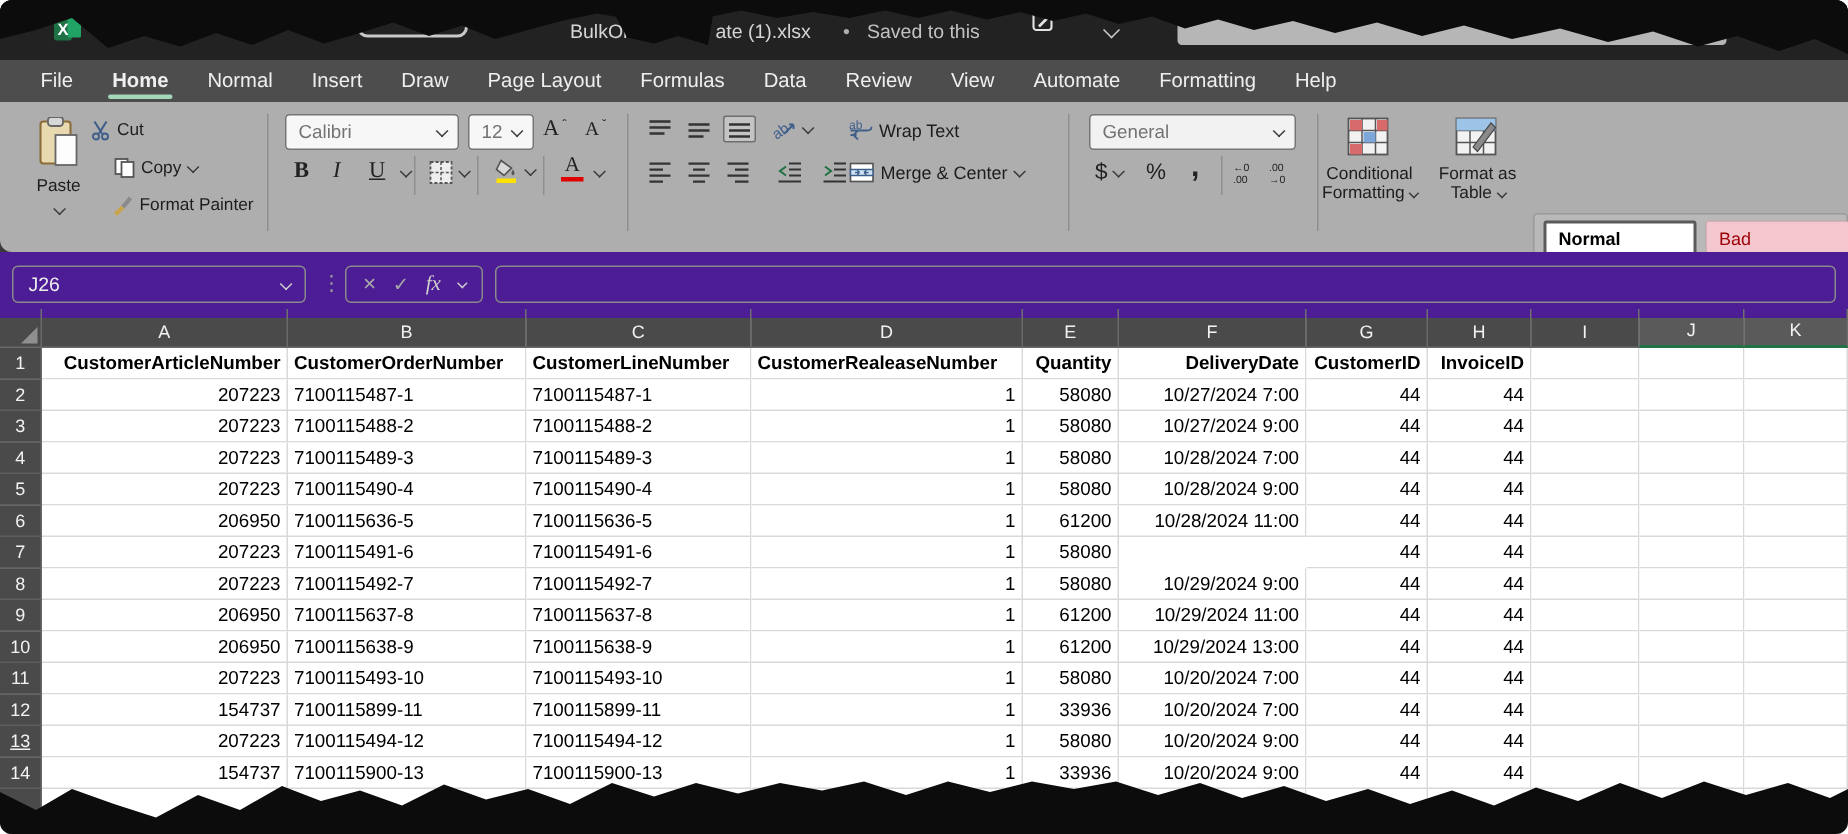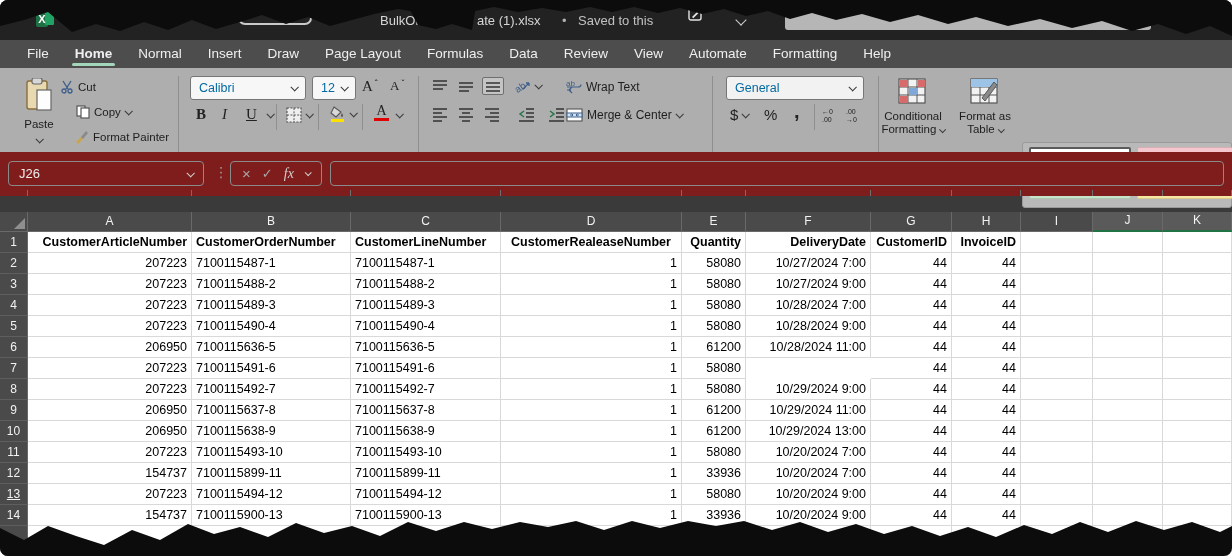--- a/index.html
+++ b/index.html
@@ -29,30 +29,30 @@
   #ribbon { position:absolute; left:0; top:68px; width:1232px; height:100px; background:#aeaeae;
     border-radius:0 0 8px 8px; color:#1d1d1d; }
   .gdivider { position:absolute; top:8px; height:78px; width:1px; background:#8f8f8f; }
   .glabel { position:absolute; top:149px; font-size:11.5px; color:#2e2e2e; transform:translateX(-50%); white-space:nowrap; }
   .launcher { position:absolute; top:149px; width:13px; height:13px; font-size:10px; line-height:12px; text-align:center;
     color:#333; border:1px solid #888; border-radius:2px; }
   .ribbtn-label { font-size:11.5px; color:#1d1d1d; white-space:nowrap; }
   .chev { display:inline-block; width:6px; height:6px; border-right:1.5px solid #3a3a3a; border-bottom:1.5px solid #3a3a3a; transform:rotate(45deg) translateY(-1px); }
   .chev.light { border-color:#cfcfcf; }
   .combo { position:absolute; height:24px; background:#f7f7f7; border:1px solid #767676; border-radius:3px;
-    font-size:12.5px; color:#0369a1; display:flex; align-items:center; padding:0 8px; }
+    font-size:12.5px; color:#737373; display:flex; align-items:center; padding:0 8px; }
   .combo .chev { margin-left:auto; }
   .iconbtn { position:absolute; display:flex; align-items:center; gap:4px; cursor:default; }
   .bigletter { font-family:"Liberation Serif", serif; font-size:15px; color:#222; }
   .boxed { border:1px solid #6f6f6f; background:#c4c4c4; border-radius:2px; padding:1px 2px; }
   .style-chip { position:absolute; height:24px; font-size:12px; display:flex; align-items:center; padding-left:8px; border-radius:2px; overflow:hidden; }
   .gallery { position:absolute; left:1022px; top:74px; width:210px; height:66px; background:#b9b9b9; border:1px solid #9a9a9a; border-radius:3px; }
   .two-line { position:absolute; text-align:center; font-size:11.5px; line-height:13px; color:#1d1d1d; transform:translateX(-50%); }
   
-  #fbar { position:absolute; left:0; top:152px; width:1232px; height:44px; background:#7f1d1d; }
+  #fbar { position:absolute; left:0; top:168px; width:1232px; height:44px; background:#4c1d95; }
   .namebox { position:absolute; left:8px; top:9px; width:196px; height:25px; border:1px solid #8a8a8a; border-radius:4px;
     color:#ececec; font-size:13px; display:flex; align-items:center; padding:0 10px; }
   .namebox .chev { margin-left:auto; }
   .fdots { position:absolute; left:214px; top:12px; color:#9b9b9b; font-size:14px; }
   .fxcluster { position:absolute; left:230px; top:9px; width:92px; height:25px; border:1px solid #8a8a8a; border-radius:4px;
     display:flex; align-items:center; justify-content:space-evenly; color:#a8a8a8; font-size:13px; }
   .fxsym { font-family:"Liberation Serif", serif; font-style:italic; font-size:14px; color:#d0d0d0; }
   .finput { position:absolute; left:330px; top:9px; width:894px; height:25px; border:1px solid #8a8a8a; border-radius:4px;
     background:transparent; color:#eee; font-size:13px; padding:0 8px; outline:none; }
   .coltick { position:absolute; bottom:0; width:1px; height:6px; background:#6f6f6f; }
@@ -381,21 +381,21 @@
         <div class="hdr-cell" style="width: 69px;">H</div>
         <div class="hdr-cell" style="width: 72px;">I</div>
         <div class="hdr-cell selcol" style="width: 70px;">J</div>
         <div class="hdr-cell selcol" style="width: 69px;">K</div>
       </div>
       <div class="body-row">
         <div class="rowhdr" style="width: 28px;">1</div>
         <div class="cell hrow" style="width: 164px; text-align: right;">CustomerArticleNumber</div>
         <div class="cell hrow" style="width: 159px; text-align: left;">CustomerOrderNumber</div>
         <div class="cell hrow" style="width: 150px; text-align: left;">CustomerLineNumber</div>
-        <div class="cell hrow" style="width: 181px; text-align: center;">CustomerRealeaseNumber</div>
+        <div class="cell hrow" style="width: 181px; text-align: left;">CustomerRealeaseNumber</div>
         <div class="cell hrow" style="width: 64px; text-align: right;">Quantity</div>
         <div class="cell hrow" style="width: 125px; text-align: right;">DeliveryDate</div>
         <div class="cell hrow" style="width: 81px; text-align: right;">CustomerID</div>
         <div class="cell hrow" style="width: 69px; text-align: right;">InvoiceID</div>
         <div class="cell hrow" style="width: 72px; text-align: left;"></div>
         <div class="cell hrow" style="width: 70px; text-align: left;"></div>
         <div class="cell hrow" style="width: 69px; text-align: left;"></div>
       </div>
       <div class="body-row">
         <div class="rowhdr" style="width: 28px;">2</div>

